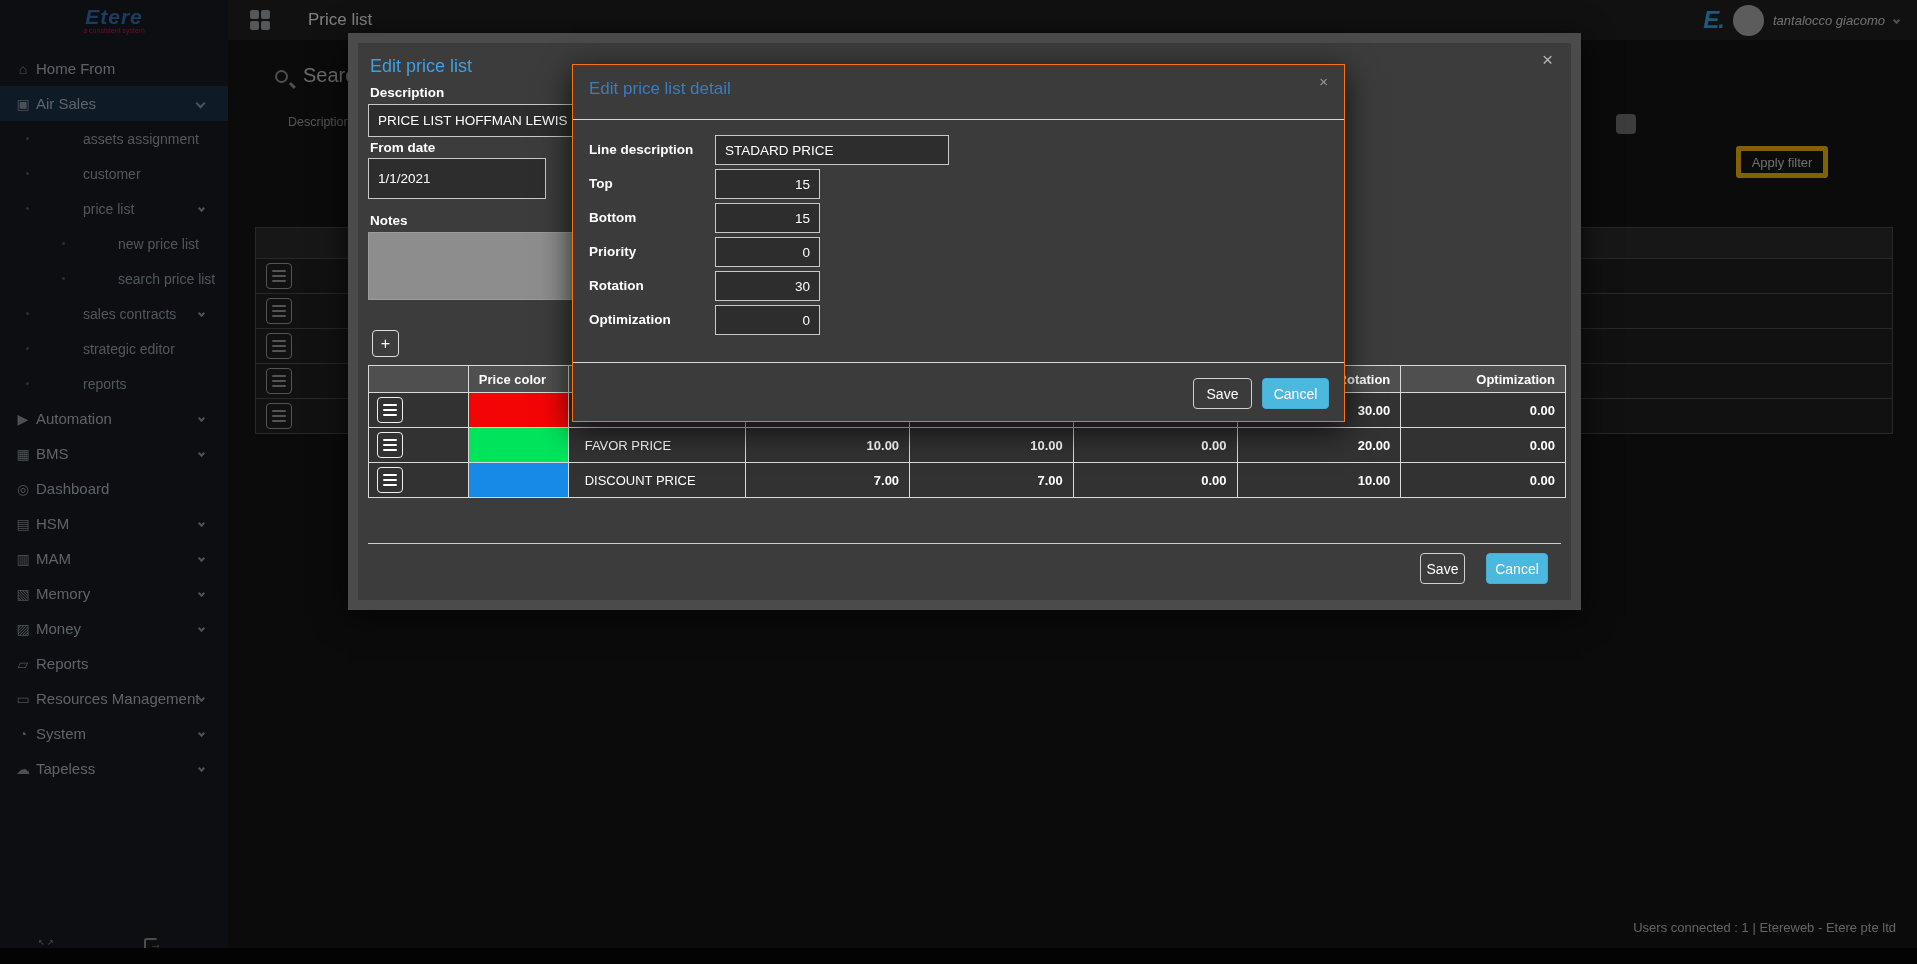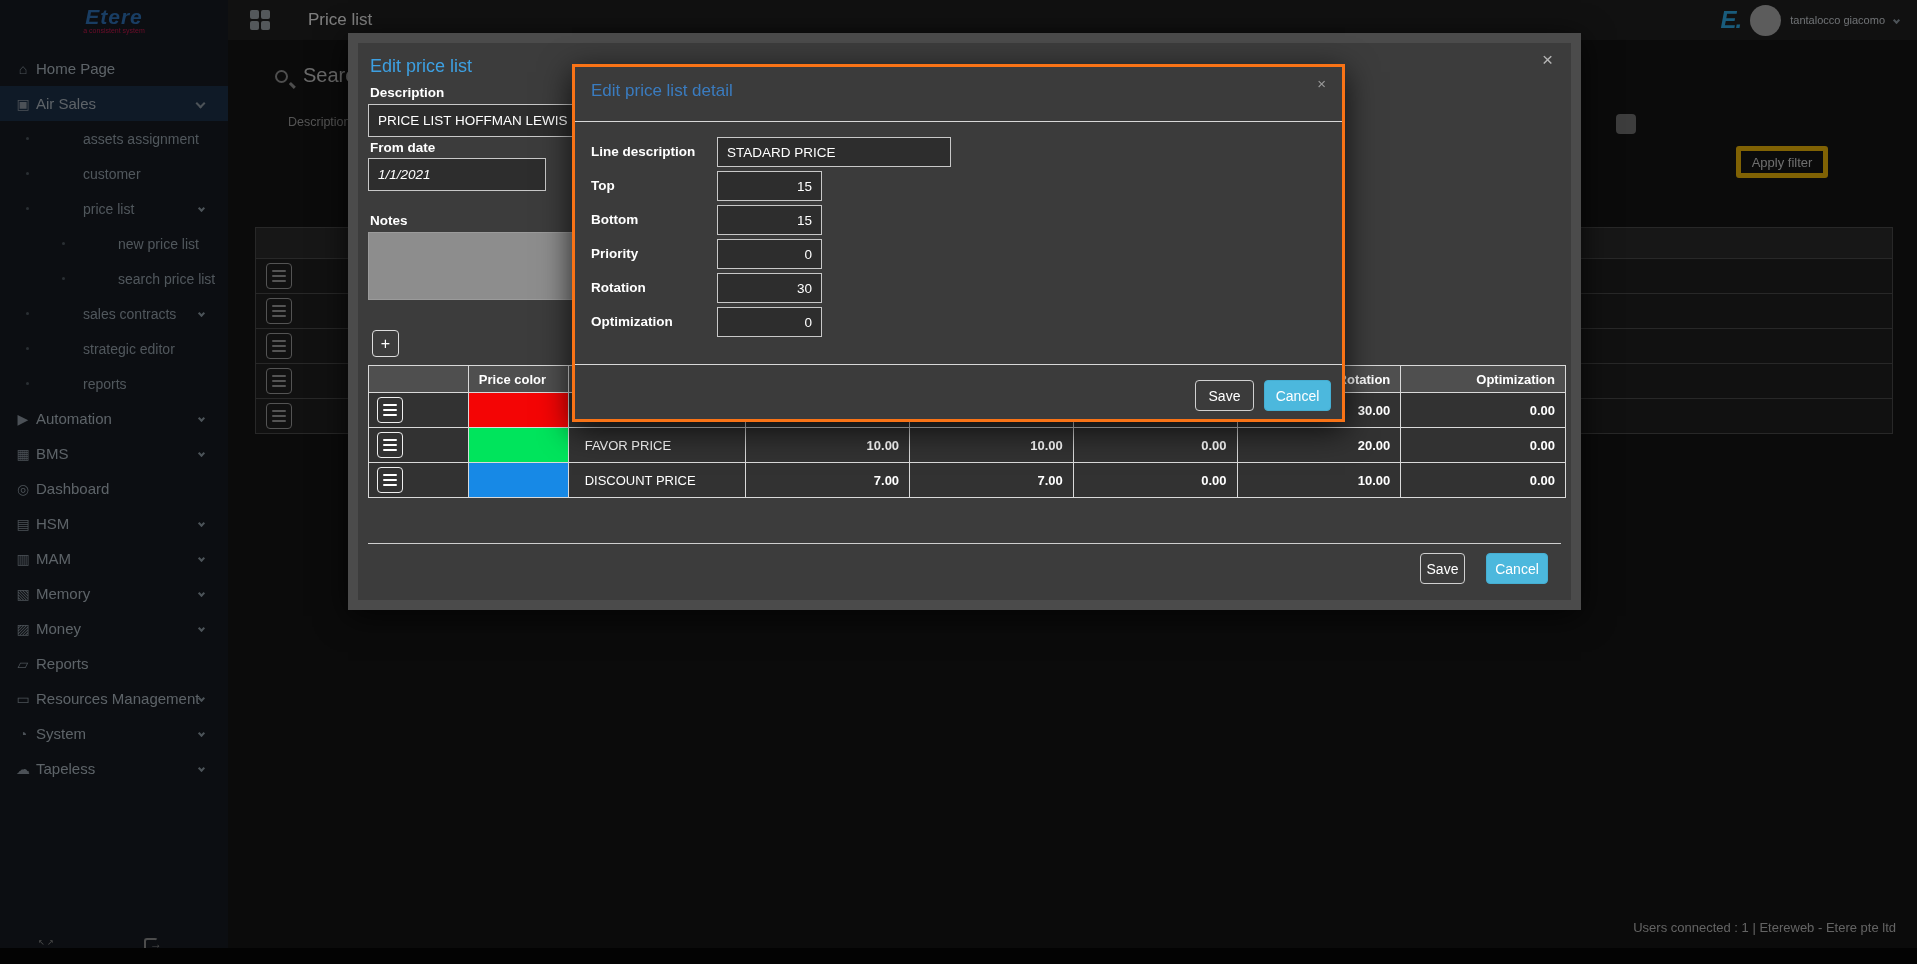--- a/index.html
+++ b/index.html
@@ -8,21 +8,21 @@
   .abs { position:absolute; }
 
   
   #topbar { left:228px; top:0; width:1689px; height:40px; background:#202020; display:flex; align-items:center; }
   .grid4 { width:20px; height:20px; margin-left:22px; display:grid; grid-template-columns:9px 9px; grid-template-rows:9px 9px; gap:2px; }
   .grid4 span { background:#9aa0a6; border-radius:2px; }
   #topbar-title { margin-left:38px; color:#e8e8e8; font-size:17px; }
   #topbar-right { margin-left:auto; display:flex; align-items:center; margin-right:18px; gap:9px; }
   #etere-mark { color:#2ea7e0; font-size:24px; font-weight:bold; font-style:italic; letter-spacing:-1px; }
   #avatar { width:31px; height:31px; border-radius:50%; background:#a8a8a8; }
-  #user-name { color:#c9ced3; font-size:11px; }
+  #user-name { color:#c9ced3; font-size:13px;font-style:italic; }
   .chev { width:7px; height:7px; border-right:2px solid #8b97a1; border-bottom:2px solid #8b97a1; transform:rotate(45deg); flex:none; }
   .chev.sm { width:5px; height:5px; }
 
   
   #sidebar { left:0; top:0; width:228px; height:964px; background:#161b22; }
   #side-logo { height:45px; text-align:center; padding-top:5px; }
   #logo-name { color:#2e6fb4; font-size:21px; font-weight:bold; font-style:italic; letter-spacing:1px; }
   #logo-tag { color:#c3174a; font-size:7px; margin-top:-2px; }
   #nav { padding-top:6px; }
   .si { position:relative; height:35px; display:flex; align-items:center; cursor:pointer; }
@@ -61,21 +61,21 @@
   #modal1 { left:348px; top:33px; width:1233px; height:577px; background:#4b4b4b; padding:10px; z-index:20; box-shadow:0 6px 30px rgba(0,0,0,0.7); }
   #m1in { position:relative; width:100%; height:100%; background:#3c3c3c; }
   #m1-title { left:12px; top:13px; color:#3da0e2; font-size:18px; }
   #m1-close { right:18px; top:6px; color:#b5b5b5; font-size:19px; background:none; border:none; cursor:pointer; }
   .flabel { color:#fff; font-size:13.5px; font-weight:bold; }
   .tinput { background:#2d2d2d; border:1px solid #c8c8c8; color:#fff; font-size:13.5px; padding:0 9px; }
   .tinput.num { text-align:right; }
   #m1-desc-label { left:12px; top:42px; }
   #m1-desc-input { left:10px; top:61px; width:420px; height:33px; }
   #m1-date-label { left:12px; top:97px; }
-  #m1-date-input { left:10px; top:115px; width:178px; height:33px;font-style:italic; }
+  #m1-date-input { left:10px; top:115px; width:178px; height:41px; }
   #m1-notes-label { left:12px; top:170px; }
   #m1-notes { left:10px; top:189px; width:420px; height:68px; background:#8d8d8d; border:1px solid #9b9b9b; resize:none; }
   #m1-add { left:14px; top:287px; width:27px; height:27px; background:transparent; border:1px solid #ddd; border-radius:4px; color:#fff; font-size:16px; line-height:1; cursor:pointer; }
 
   #m1-table { left:10px; top:322px; width:1198px; }
   .trow { display:flex; border-left:1px solid #d9d9d9; border-right:1px solid #d9d9d9; border-bottom:1px solid #d9d9d9; }
   .trow.head { border-top:1px solid #d9d9d9; background:#4f4f4f; height:28px; }
   .trow.body { background:#323232; height:35px; }
   .tc { border-right:1px solid #d9d9d9; display:flex; align-items:center; color:#fff; font-size:13px; overflow:hidden; }
   .tc:last-child { border-right:none; }
@@ -88,21 +88,21 @@
   .rburger { position:absolute; left:8px; top:4px; width:26px; height:26px; border:1px solid #eee; border-radius:4px; padding:6px 5px; display:flex; flex-direction:column; justify-content:space-between; background:transparent; cursor:pointer; }
   .rburger i { display:block; height:2px; background:#fff; border-radius:1px; }
 
   #m1-footline { left:10px; top:500px; width:1193px; height:1px; background:#cfcfcf; }
   .btn-save { background:transparent; border:1px solid #d0d0d0; border-radius:4px; color:#fff; font-size:14px; cursor:pointer; }
   .btn-cancel { background:#4cb8dd; border:1px solid #45aed2; border-radius:4px; color:#fff; font-size:14px; cursor:pointer; }
   #m1-save { left:1062px; top:510px; width:45px; height:31px; }
   #m1-cancel { left:1128px; top:510px; width:62px; height:31px; }
 
   
-  #modal2 { left:572px; top:64px; width:773px; height:358px; background:#3b3b3b; border:3px solid #f97316; z-index:30; box-shadow:0 8px 30px rgba(0,0,0,0.75); }
+  #modal2 { left:572px; top:64px; width:773px; height:358px; background:#3b3b3b; border:1px solid #f97316; z-index:30; box-shadow:0 8px 30px rgba(0,0,0,0.75); }
   #m2-title { left:16px; top:14px; color:#3a7cc0; font-size:17px; }
   #m2-close { right:16px; top:8px; color:#9a9a9a; font-size:15px; background:none; border:none; cursor:pointer; }
   #m2-hline { left:0; top:54px; width:100%; height:1px; background:#d8d8d8; }
   .m2row-label { left:16px; width:122px; color:#fff; font-size:13.5px; font-weight:bold; line-height:30px; }
   .m2row-input { left:142px; height:30px; }
   #m2-footline { left:0; top:297px; width:100%; height:1px; background:#d8d8d8; }
   #m2-save { left:620px; top:313px; width:59px; height:31px; }
   #m2-cancel { left:689px; top:313px; width:67px; height:31px; }
 </style>
 </head>
@@ -111,21 +111,21 @@
 <div id="page">
 
   <div id="sidebar" class="abs">
     <div id="side-logo">
       <div id="logo-name">Etere</div>
       <div id="logo-tag">a consistent system</div>
     </div>
     <div id="nav">
       <div class="si lv0">
         <span class="si-ic">⌂</span>
-        <span class="si-lb">Home Page</span>
+        <span class="si-lb">Home From</span>
       </div>
       <div class="si lv0 active">
         <span class="si-ic">▣</span>
         <span class="si-lb">Air Sales</span>
         <span class="chev"></span>
       </div>
       <div class="si lv1">
           <span class="si-lb">assets assignment</span>
         </div>
       <div class="si lv1">

